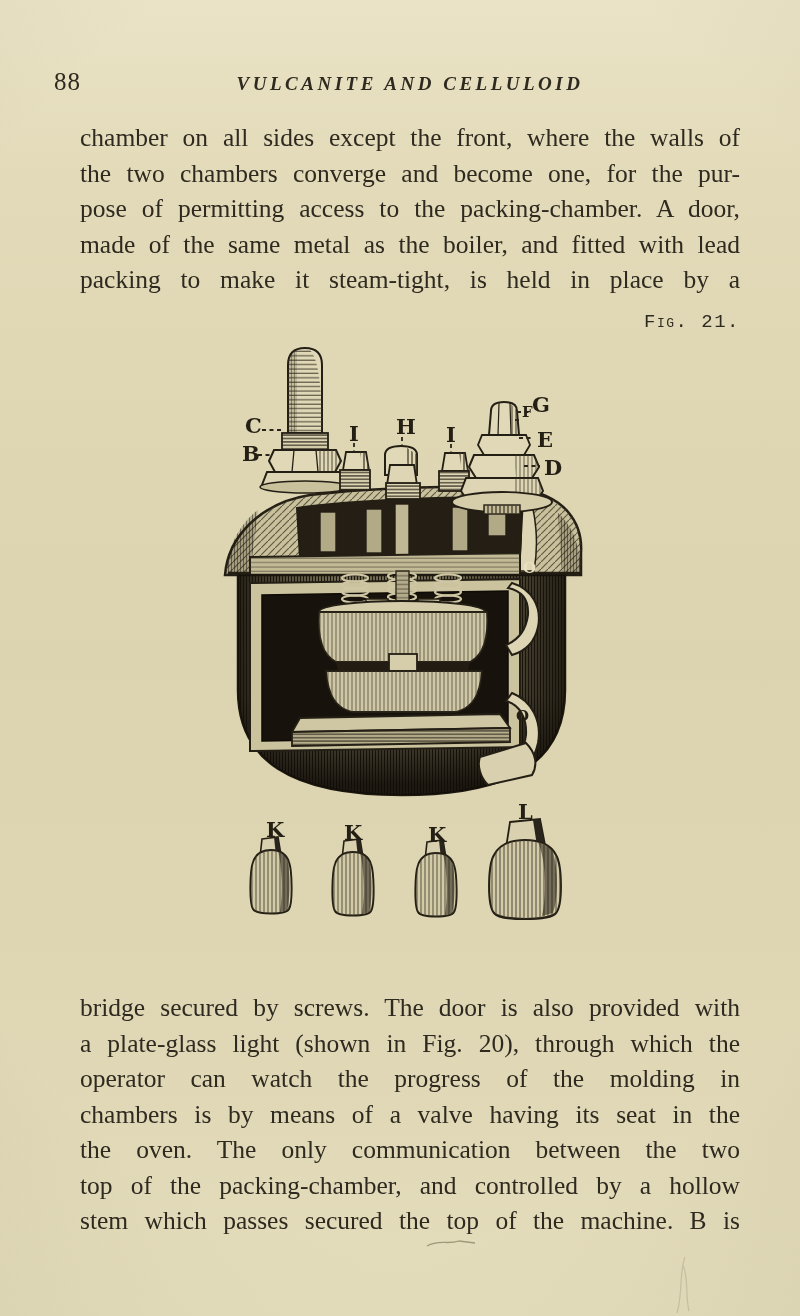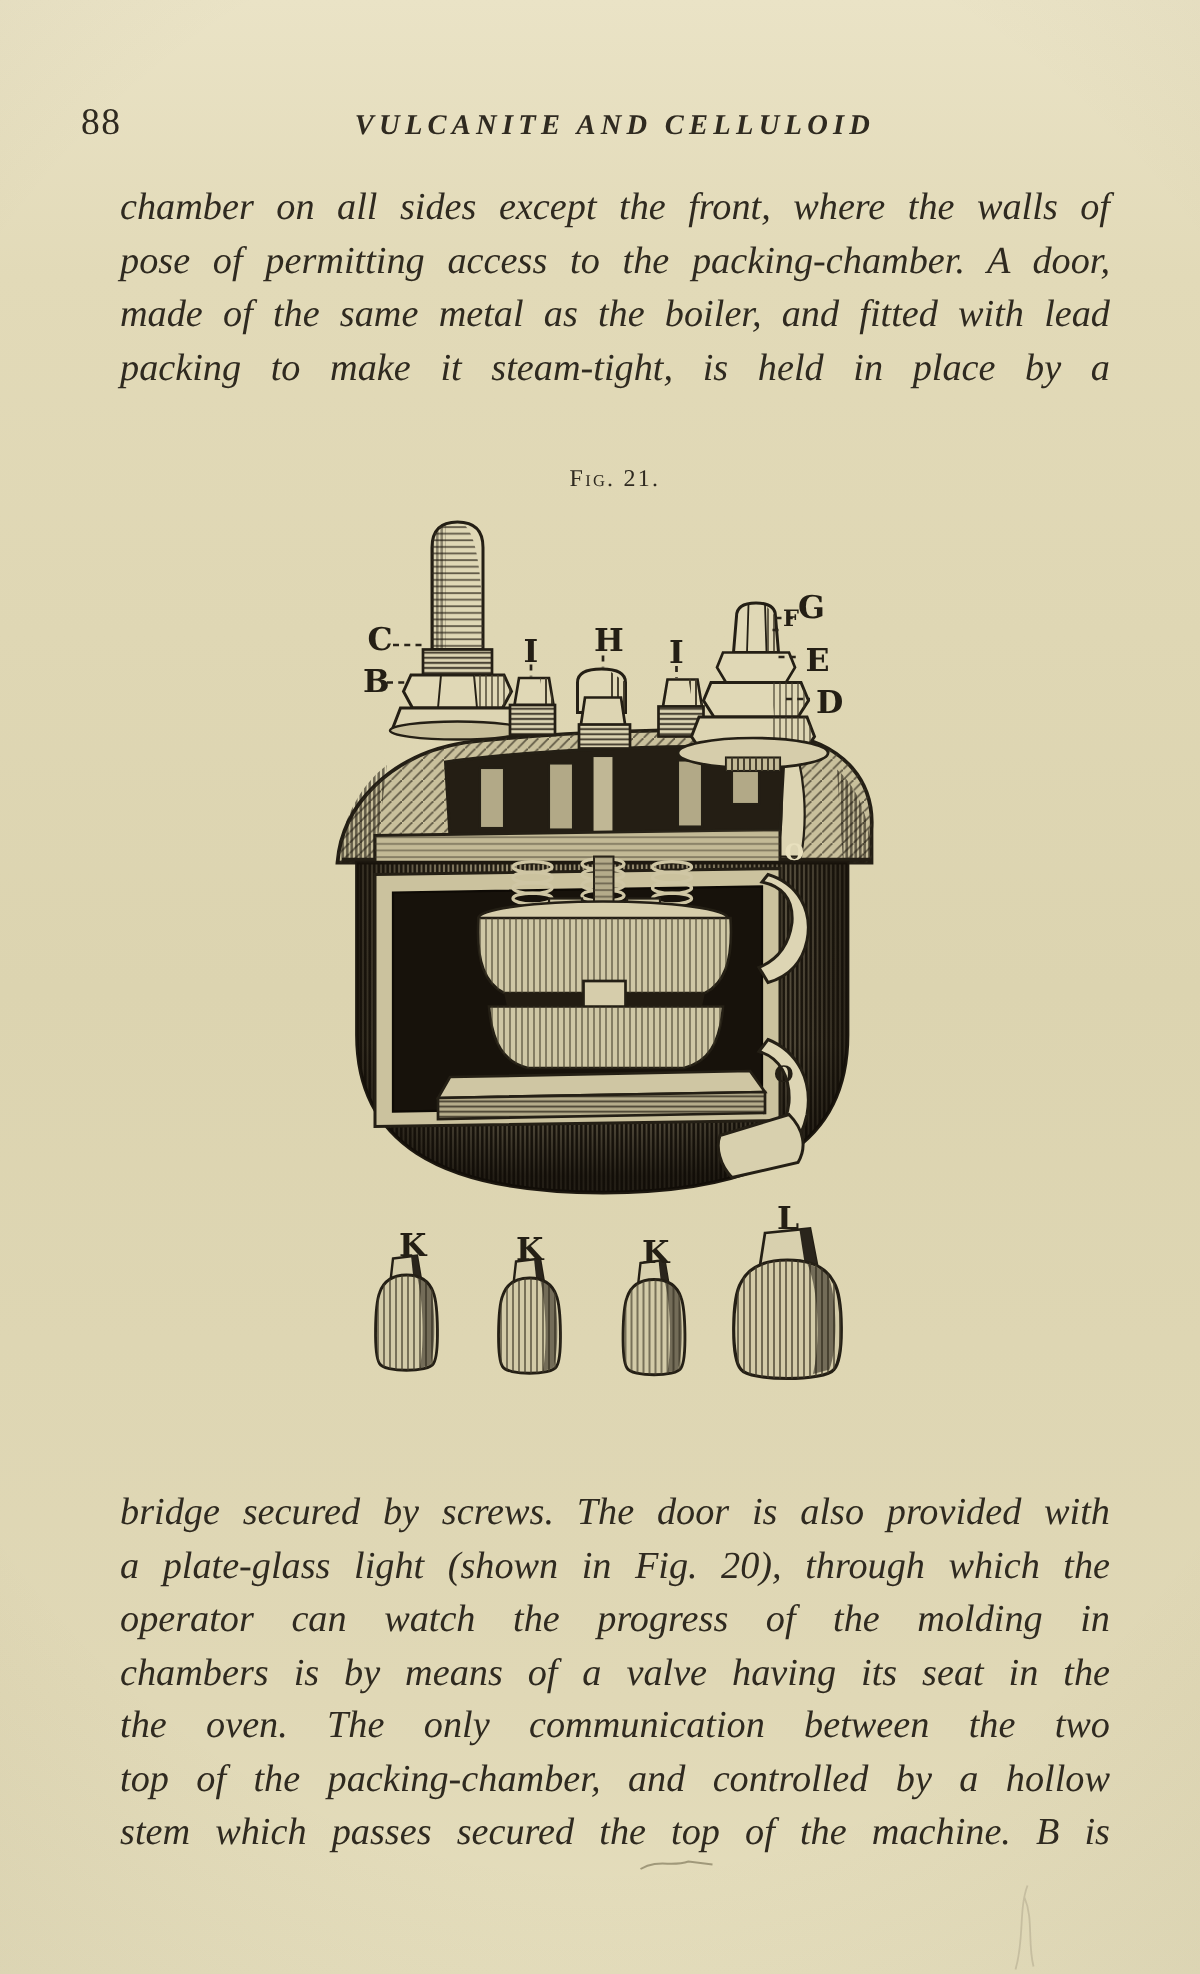--- a/index.html
+++ b/index.html
@@ -31,27 +31,26 @@
   .body-text{
     position:absolute;left:80px;width:660px;
     font-size:25.5px;line-height:35.5px;
     text-align:justify;
   }
   .body-text .line{
     text-align:justify;
     -moz-text-align-last:justify;
     text-align-last:justify;
     white-space:nowrap;
-    font-style:italic;
   }
   #para1{top:120px;}
   #para2{top:990px;}
   .fig-caption{
     position:absolute;left:80px;top:311px;width:660px;
-    text-align:center;font-size:16px;font-variant:small-caps;letter-spacing:1.5px;
+    text-align:right;font-size:19px;font-variant:small-caps;letter-spacing:1.5px;font-family:Liberation Mono, monospace;
   }
   .figure{
     position:absolute;left:170px;top:345px;width:480px;height:582px;
   }
   .figure svg{position:absolute;left:0;top:0;}
   .fig-label{
     position:absolute;
     font-family:"DejaVu Serif",serif;
     font-weight:700;font-size:21px;line-height:1;
     color:var(--fig-ink);
@@ -62,20 +61,21 @@
 </head>
 <body>
 
 <div class="page">
 
   <div class="page-number">88</div>
   <div class="running-head">VULCANITE AND CELLULOID</div>
 
   <div class="body-text" id="para1">
       <div class="line">chamber on all sides except the front, where the walls of</div>
+      <div class="line">the two chambers converge and become one, for the pur-</div>
       <div class="line">pose of permitting access to the packing-chamber.  A door,</div>
       <div class="line">made of the same metal as the boiler, and fitted with lead</div>
       <div class="line">packing to make it steam-tight, is held in place by a</div>
     </div>
 
   <div class="fig-caption">Fig. 21.</div>
 
   <div class="figure">
     <svg width="480" height="582" viewBox="0 0 480 582">
       <defs>

